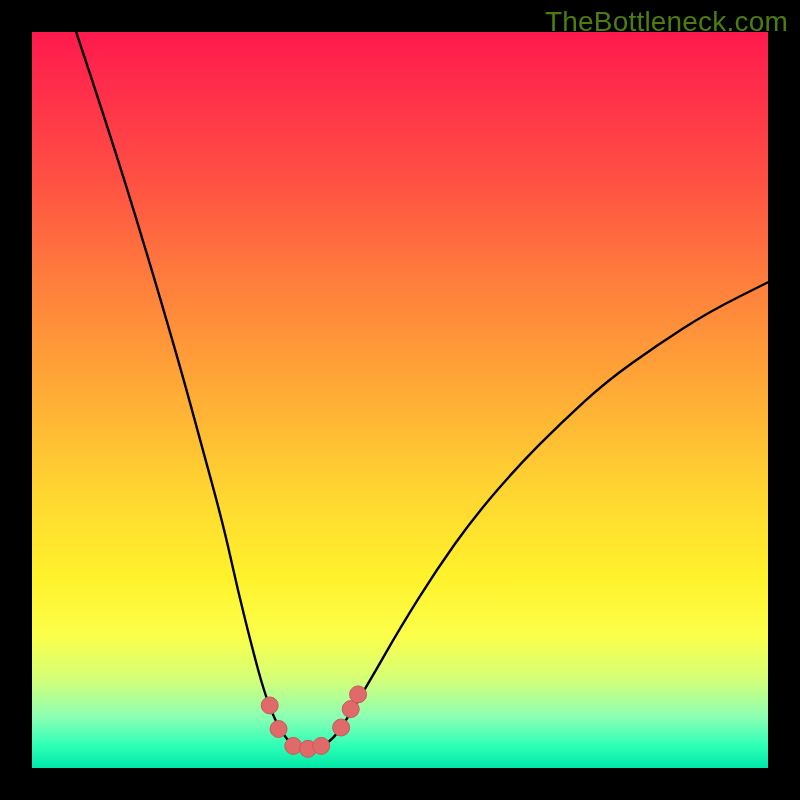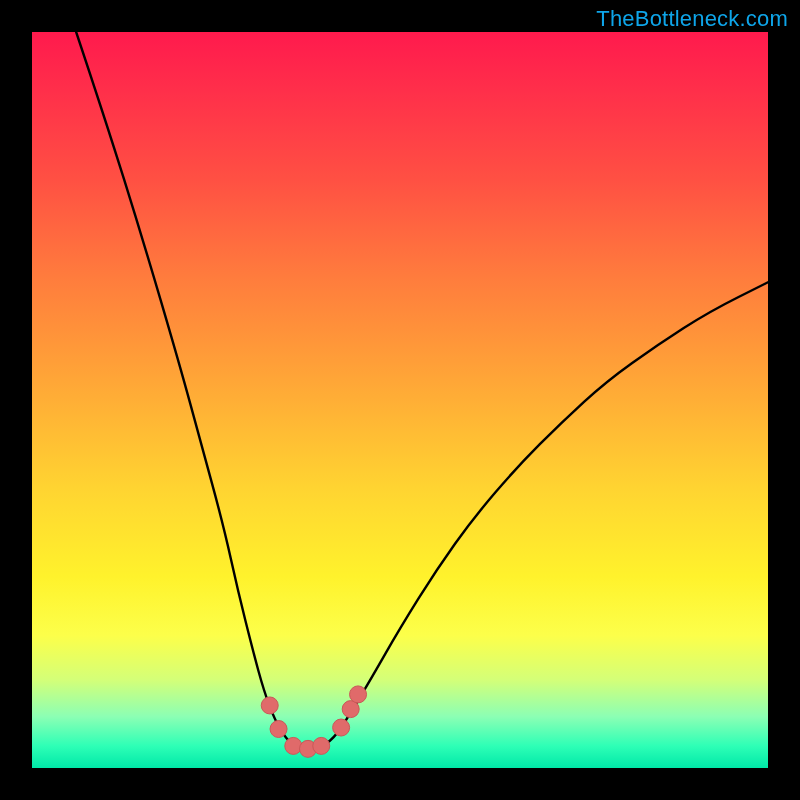--- a/index.html
+++ b/index.html
@@ -38,22 +38,22 @@
       #d4ff78 88%,
       #8cffb4 93%,
       #2effb6 97%,
       #00e8a8 100%
     );
   }
   .watermark {
     position: absolute;
     top: 6px;
     right: 12px;
-    color: #0ea5e9;
-    font-size: 22px;
+    color: #4d7c0f;
+    font-size: 28px;
     font-weight: 500;
     letter-spacing: 0.2px;
     user-select: none;
   }
   svg.curve {
     position: absolute;
     left: 0;
     top: 0;
     width: 736px;
     height: 736px;

